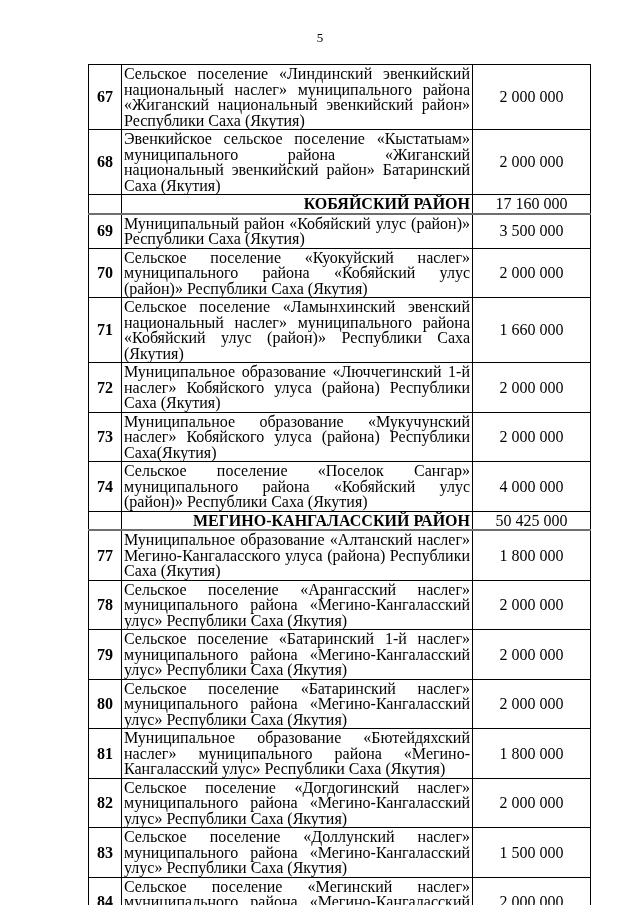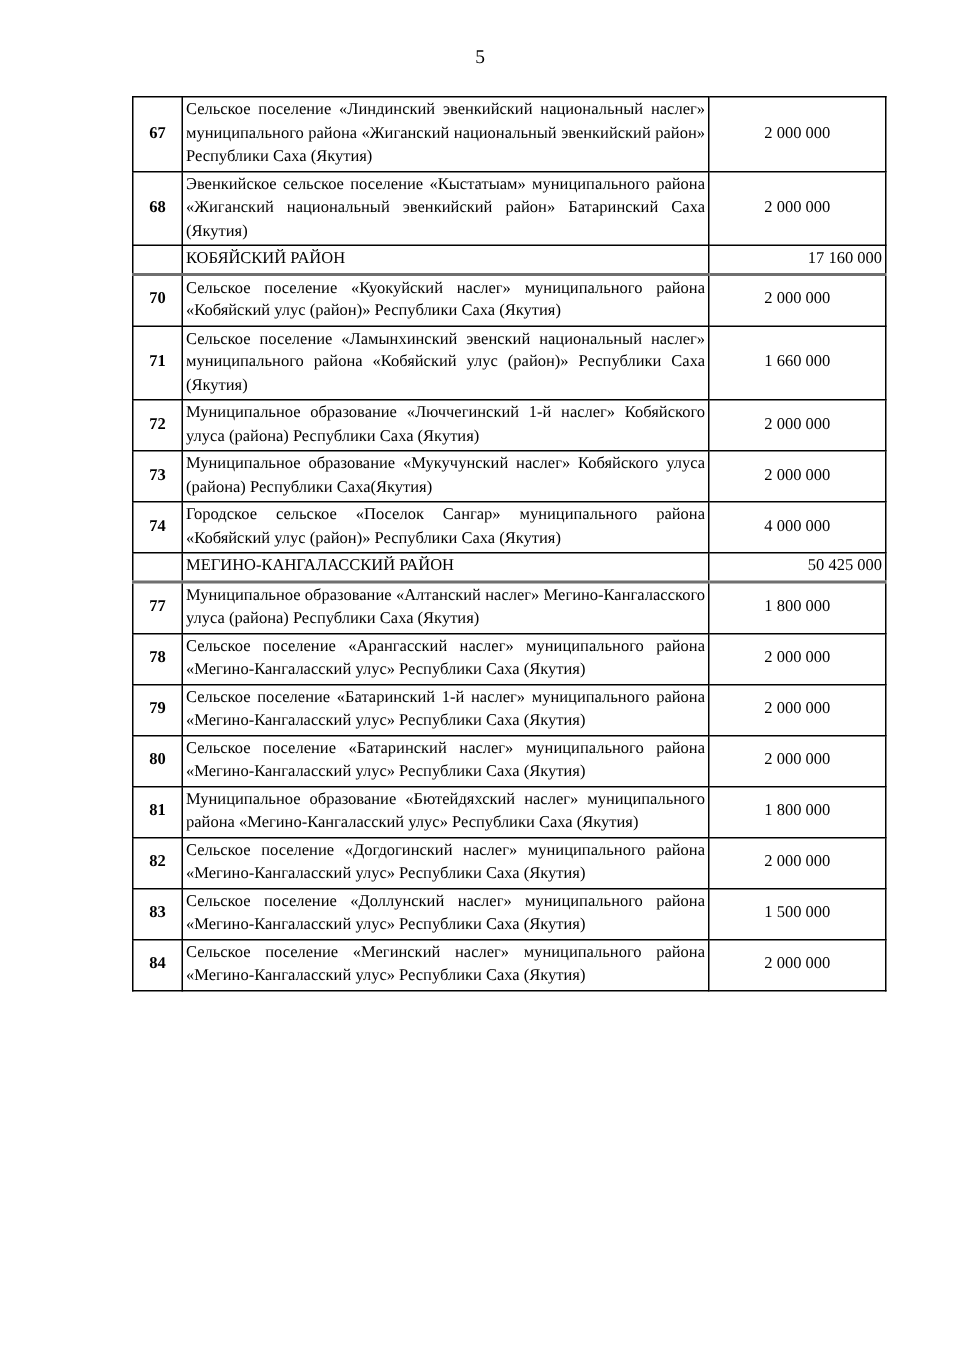--- a/index.html
+++ b/index.html
@@ -29,43 +29,43 @@
     left: 88px;
     width: 502px;
     border-collapse: collapse;
     table-layout: fixed;
   }
   table.grants-table col.c-num    { width: 33px; }
   table.grants-table col.c-name   { width: 351px; }
   table.grants-table col.c-amount { width: 118px; }
   table.grants-table td {
     border: 1px solid #000000;
-    font-size: 11px;
+    font-size: 16px;
     line-height: 15.5px;
     vertical-align: middle;
     padding: 1px 2px;
   }
   td.num-cell {
     text-align: center;
     font-weight: bold;
   }
   td.name-cell {
     text-align: justify;
     padding: 1px 5px;
   }
   td.amount-cell {
     text-align: center;
     white-space: nowrap;
   }
   tr.section td {
     border-bottom: 2px solid #6f6f6f;
-    text-align: right;
   }
   tr.section td.name-cell {
-    text-align: left;
+    text-align: right;
+    font-weight: bold;
   }
 </style>
 </head>
 <body>
 
 <div class="page">
   <div class="page-number">5</div>
 
   <table class="grants-table">
     <colgroup>
@@ -83,20 +83,25 @@
           <td class="num-cell">68</td>
           <td class="name-cell">Эвенкийское сельское поселение «Кыстатыам» муниципального района «Жиганский национальный эвенкийский район» Батаринский Саха (Якутия)</td>
           <td class="amount-cell">2 000 000</td>
         </tr>
         <tr class="section">
           <td class="num-cell"></td>
           <td class="name-cell">КОБЯЙСКИЙ РАЙОН</td>
           <td class="amount-cell">17 160 000</td>
         </tr>
         <tr>
+          <td class="num-cell">69</td>
+          <td class="name-cell">Муниципальный район «Кобяйский улус (район)» Республики Саха (Якутия)</td>
+          <td class="amount-cell">3 500 000</td>
+        </tr>
+        <tr>
           <td class="num-cell">70</td>
           <td class="name-cell">Сельское поселение «Куокуйский наслег» муниципального района «Кобяйский улус (район)» Республики Саха (Якутия)</td>
           <td class="amount-cell">2 000 000</td>
         </tr>
         <tr>
           <td class="num-cell">71</td>
           <td class="name-cell">Сельское поселение «Ламынхинский эвенский национальный наслег» муниципального района «Кобяйский улус (район)» Республики Саха (Якутия)</td>
           <td class="amount-cell">1 660 000</td>
         </tr>
         <tr>
@@ -104,21 +109,21 @@
           <td class="name-cell">Муниципальное образование «Люччегинский 1-й наслег» Кобяйского улуса (района) Республики Саха (Якутия)</td>
           <td class="amount-cell">2 000 000</td>
         </tr>
         <tr>
           <td class="num-cell">73</td>
           <td class="name-cell">Муниципальное образование «Мукучунский наслег» Кобяйского улуса (района) Республики Саха(Якутия)</td>
           <td class="amount-cell">2 000 000</td>
         </tr>
         <tr>
           <td class="num-cell">74</td>
-          <td class="name-cell">Городское сельское «Поселок Сангар» муниципального района «Кобяйский улус (район)» Республики Саха (Якутия)</td>
+          <td class="name-cell">Сельское поселение «Поселок Сангар» муниципального района «Кобяйский улус (район)» Республики Саха (Якутия)</td>
           <td class="amount-cell">4 000 000</td>
         </tr>
         <tr class="section">
           <td class="num-cell"></td>
           <td class="name-cell">МЕГИНО-КАНГАЛАССКИЙ РАЙОН</td>
           <td class="amount-cell">50 425 000</td>
         </tr>
         <tr>
           <td class="num-cell">77</td>
           <td class="name-cell">Муниципальное образование «Алтанский наслег» Мегино-Кангаласского улуса (района) Республики Саха (Якутия)</td>

